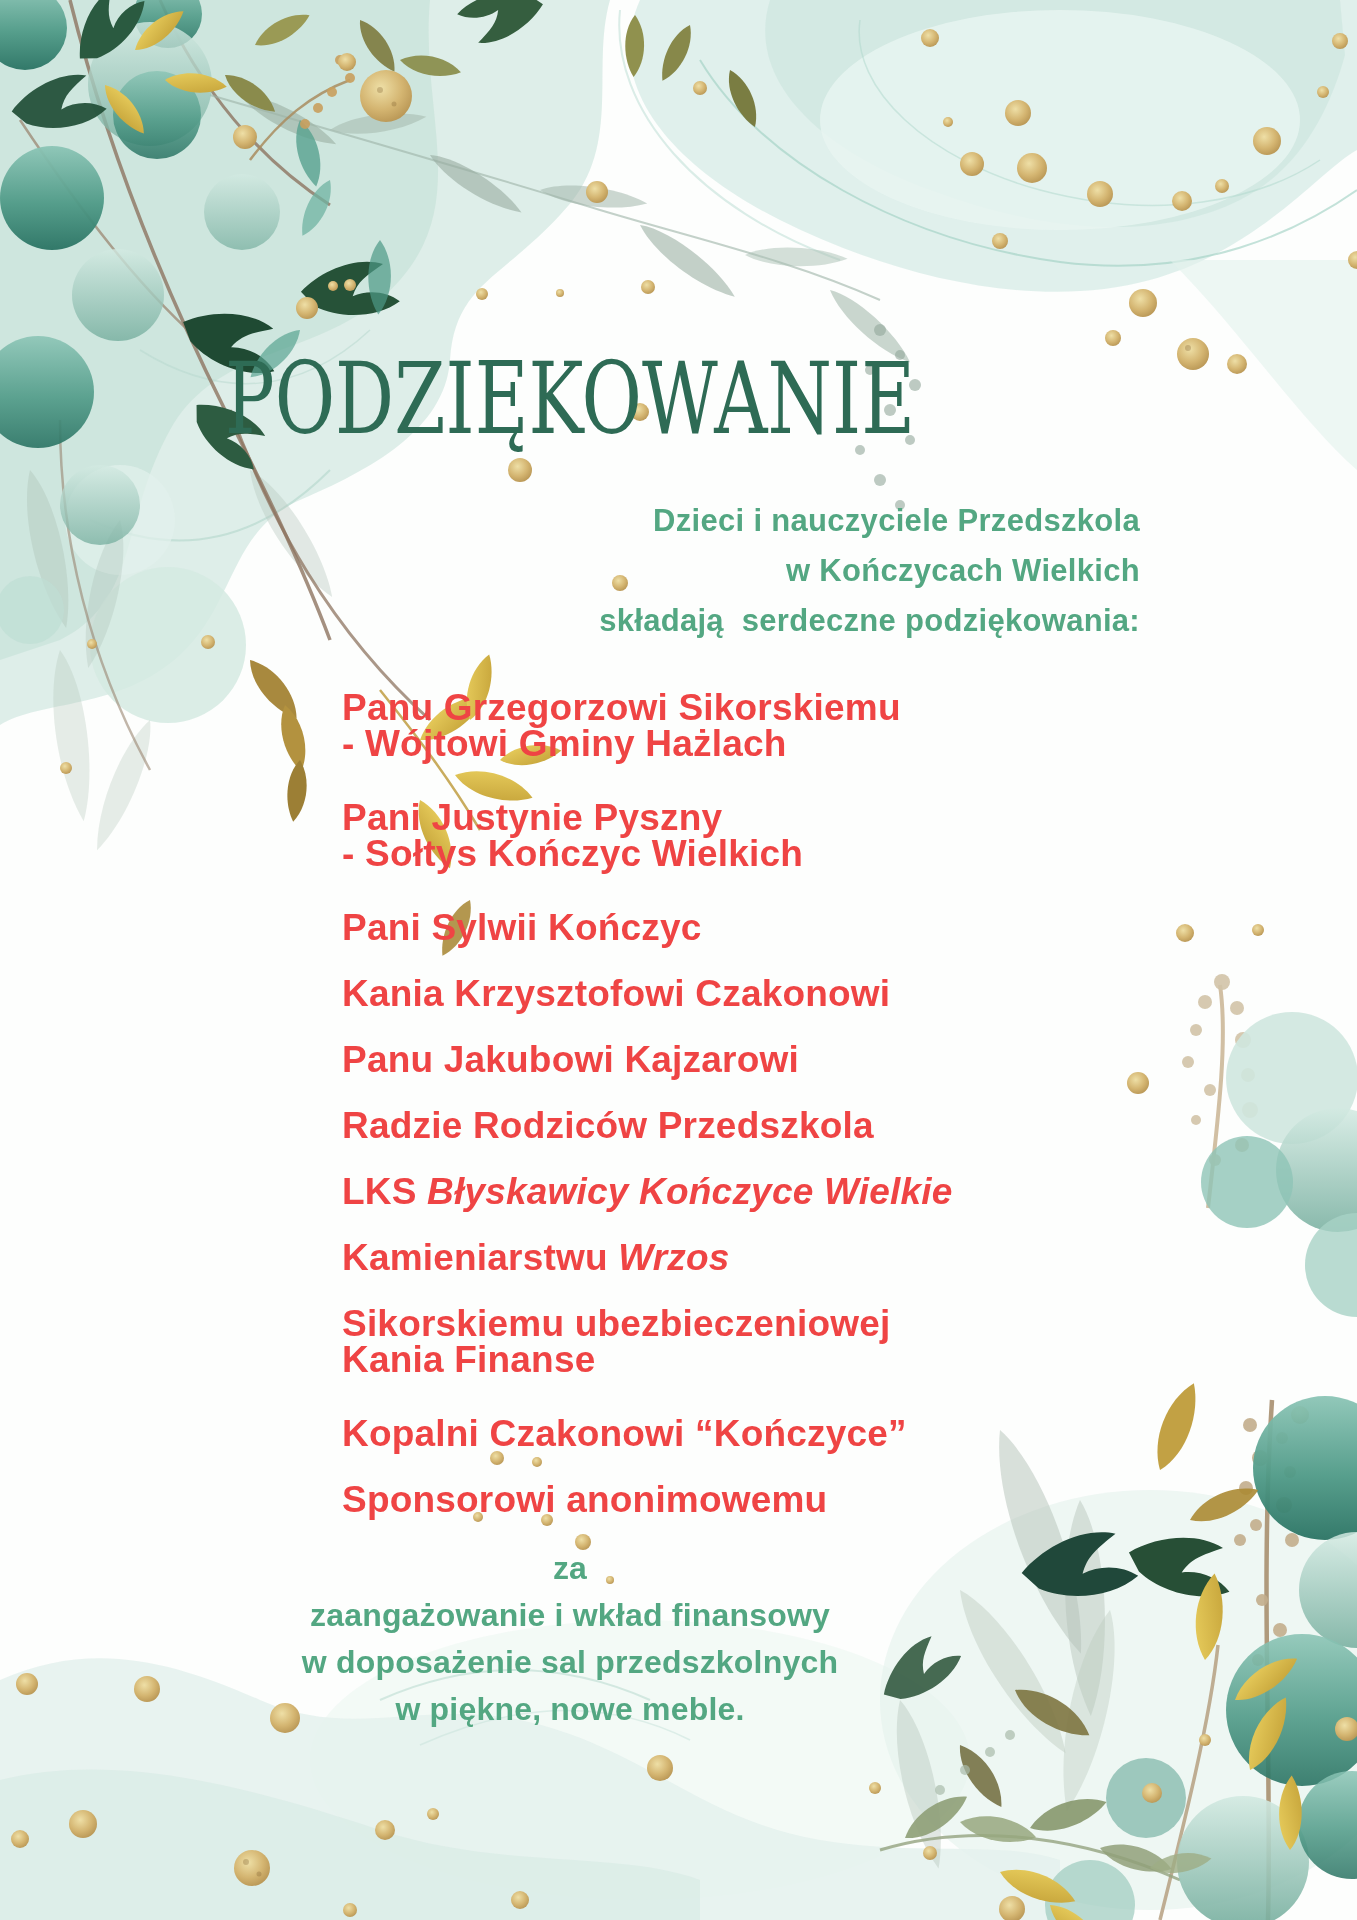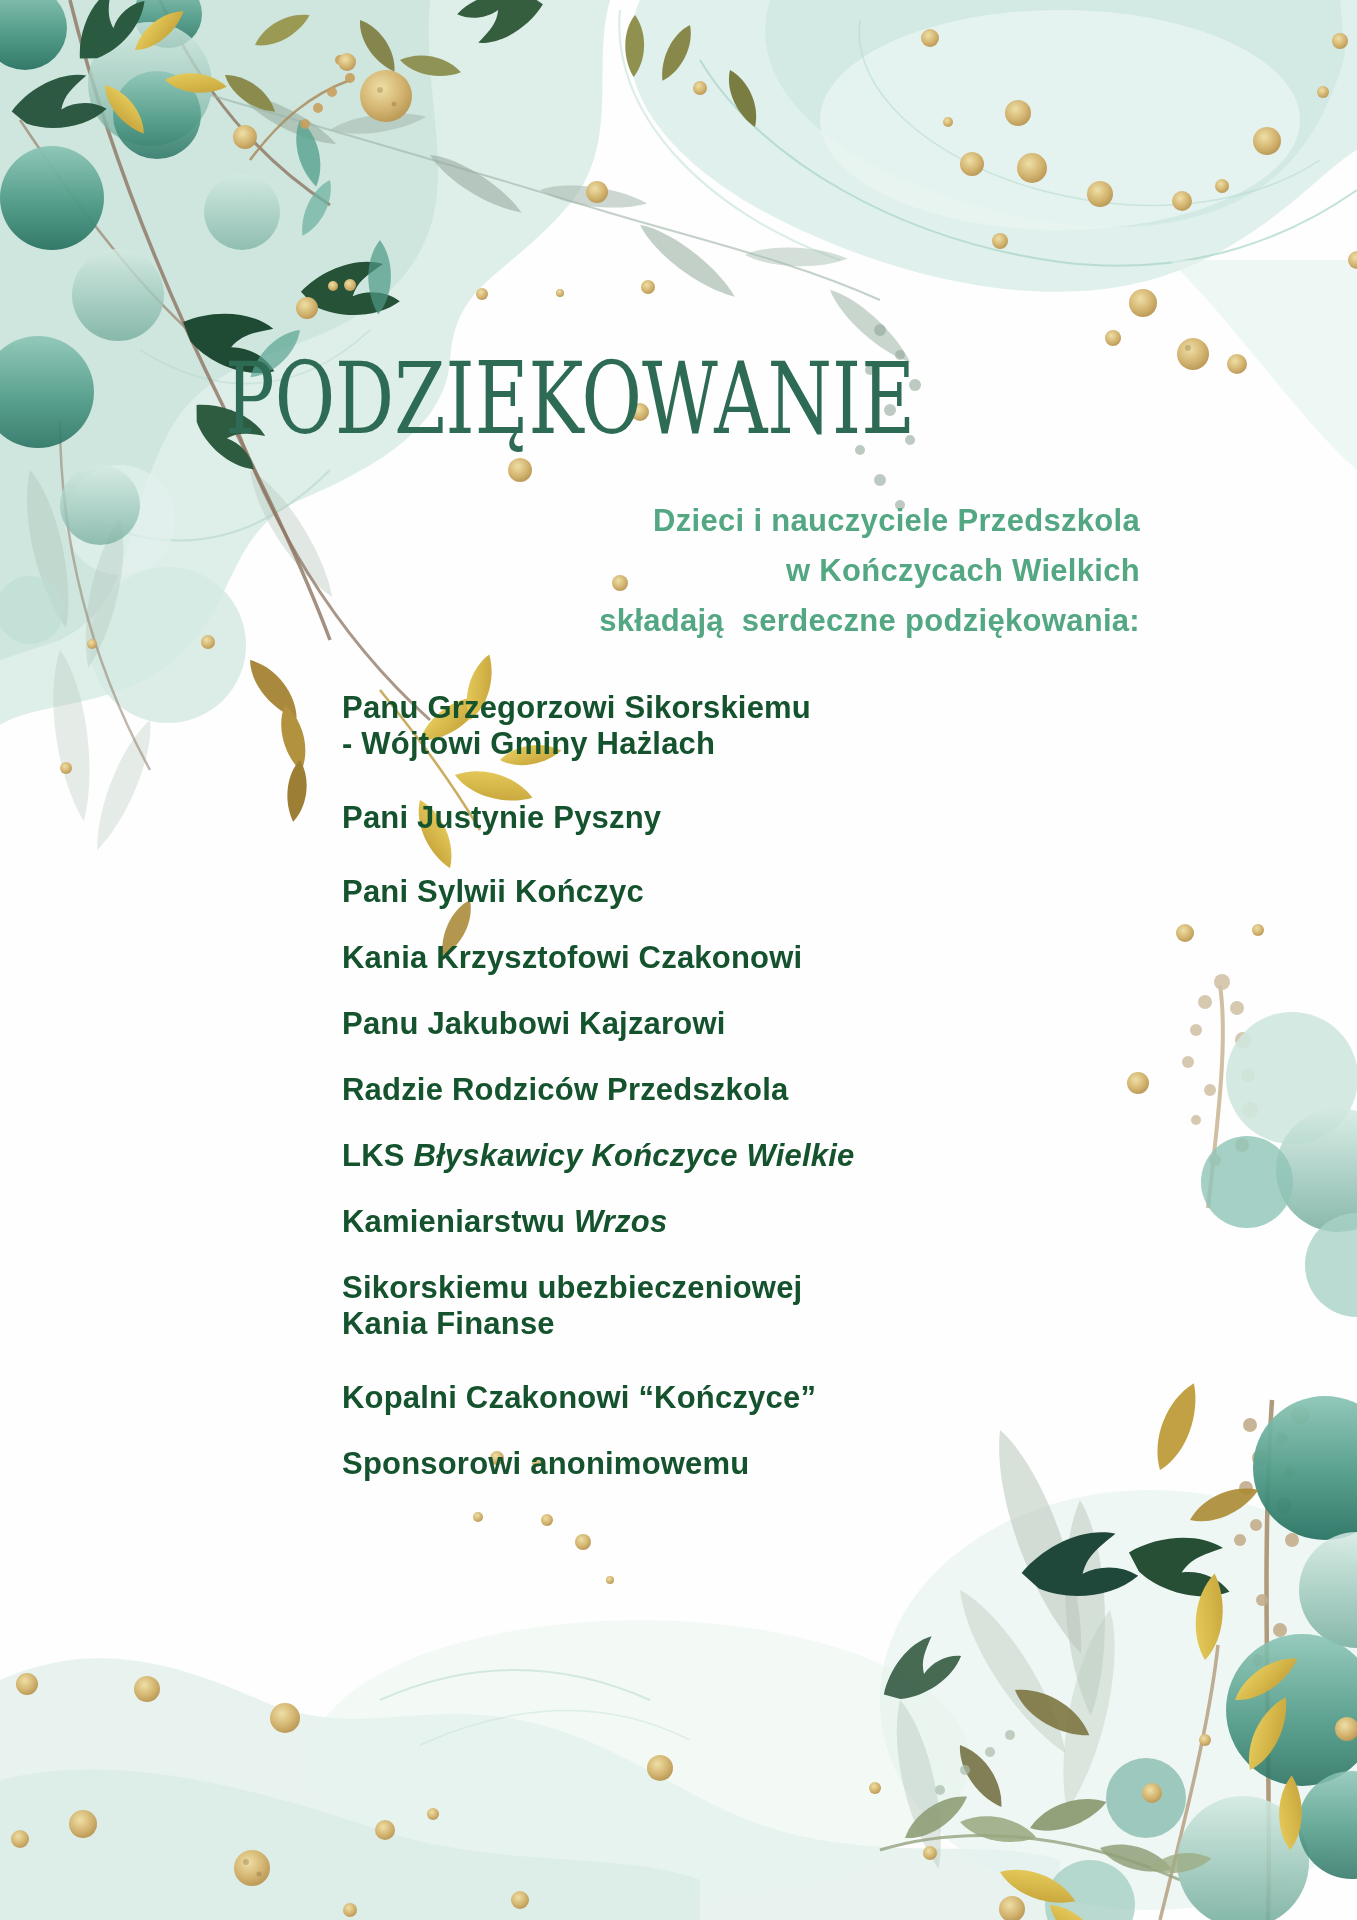--- a/index.html
+++ b/index.html
@@ -5,22 +5,22 @@
   html,body{margin:0;padding:0;background:#ffffff;}
   .page{position:relative;width:1357px;height:1920px;overflow:hidden;background:#fdfefd;
         font-family:"Liberation Sans","DejaVu Sans",sans-serif;}
   .bg{position:absolute;left:0;top:0;width:1357px;height:1920px;}
   .content{position:absolute;left:0;top:0;width:1357px;height:1920px;}
   .title-svg{position:absolute;top:340px;left:0;width:1140px;height:118px;overflow:visible;}
   .title-svg text{font-family:"DejaVu Serif","Liberation Serif",serif;font-size:100px;fill:#2e6b55;}
   .intro{position:absolute;top:496px;left:0;width:1140px;text-align:right;
          color:#53a782;font-weight:bold;font-size:31px;line-height:50px;letter-spacing:.3px;}
   .intro div{white-space:pre-wrap;}
-  .recipients{position:absolute;top:690px;left:342px;width:700px;color:#14532d;
-              font-weight:bold;font-size:31px;line-height:36px;letter-spacing:.2px;}
+  .recipients{position:absolute;top:690px;left:342px;width:700px;color:#ef4444;
+              font-weight:bold;font-size:37px;line-height:36px;letter-spacing:.2px;}
   .recipient-line{white-space:nowrap;}
   .recipient.ms{margin-bottom:30px;}
   .recipient.ml{margin-bottom:38px;}
   .italic{font-style:italic;}
   .closing{position:absolute;top:1545px;left:0;width:1140px;text-align:center;
            color:#53a782;font-weight:bold;font-size:32px;line-height:47px;letter-spacing:.2px;}
 </style>
 </head>
 <body>
 
@@ -338,20 +338,21 @@
       <div>składają  serdeczne podziękowania:</div>
     </div>
 
     <div class="recipients">
         <div class="recipient ml">
           <div class="recipient-line"><span>Panu Grzegorzowi Sikorskiemu</span></div>
           <div class="recipient-line"><span>- Wójtowi Gminy Hażlach</span></div>
         </div>
         <div class="recipient ml">
           <div class="recipient-line"><span>Pani Justynie Pyszny</span></div>
+          <div class="recipient-line"><span>- Sołtys Kończyc Wielkich</span></div>
         </div>
         <div class="recipient ms">
           <div class="recipient-line"><span>Pani Sylwii Kończyc</span></div>
         </div>
         <div class="recipient ms">
           <div class="recipient-line"><span>Kania Krzysztofowi Czakonowi</span></div>
         </div>
         <div class="recipient ms">
           <div class="recipient-line"><span>Panu Jakubowi Kajzarowi</span></div>
         </div>
@@ -369,15 +370,21 @@
           <div class="recipient-line"><span>Kania Finanse</span></div>
         </div>
         <div class="recipient ms">
           <div class="recipient-line"><span>Kopalni Czakonowi “Kończyce”</span></div>
         </div>
         <div class="recipient ms">
           <div class="recipient-line"><span>Sponsorowi anonimowemu</span></div>
         </div>
       </div>
 
+    <div class="closing">
+      <div>za</div>
+      <div>zaangażowanie i wkład finansowy</div>
+      <div>w doposażenie sal przedszkolnych</div>
+      <div>w piękne, nowe meble.</div>
+    </div>
 
   </div>
 </div>
 
 </body></html>

